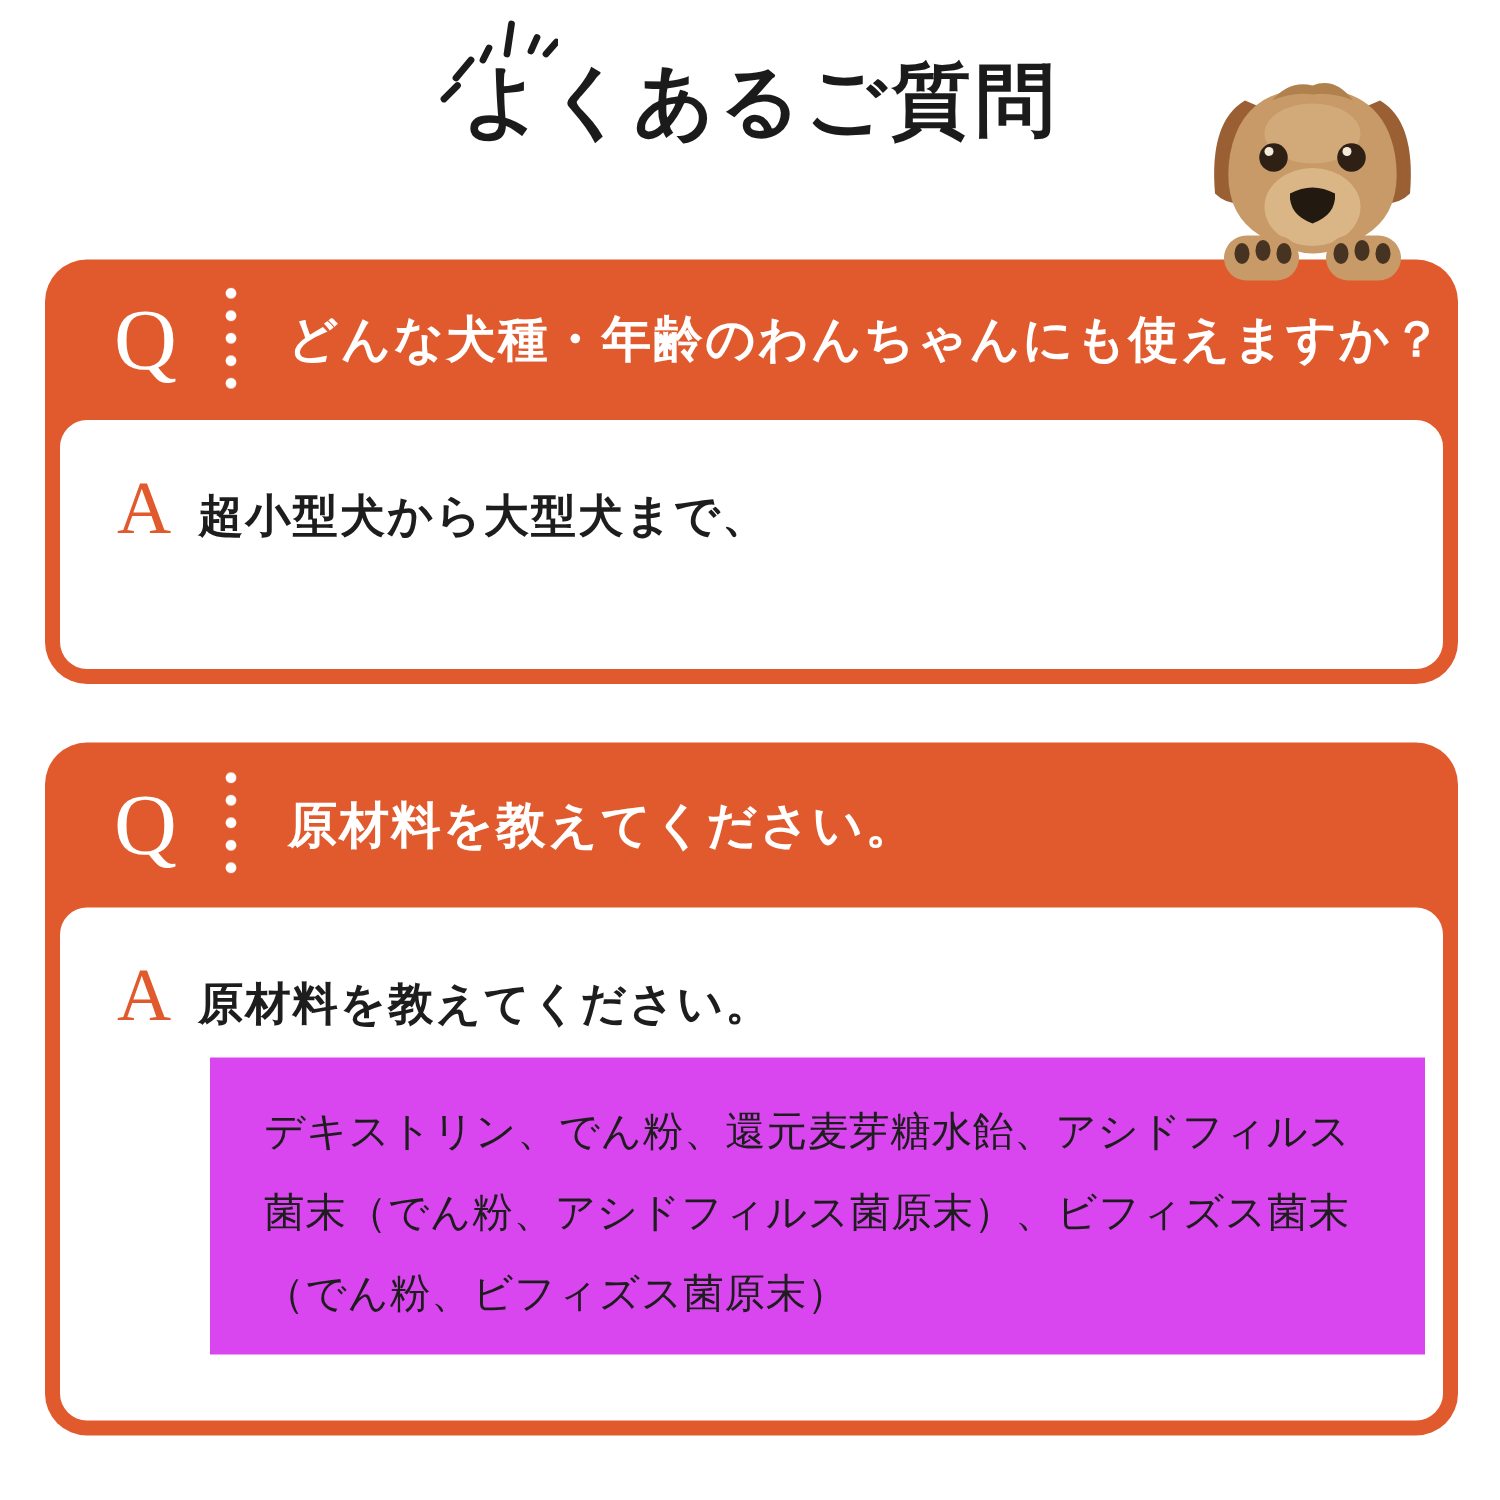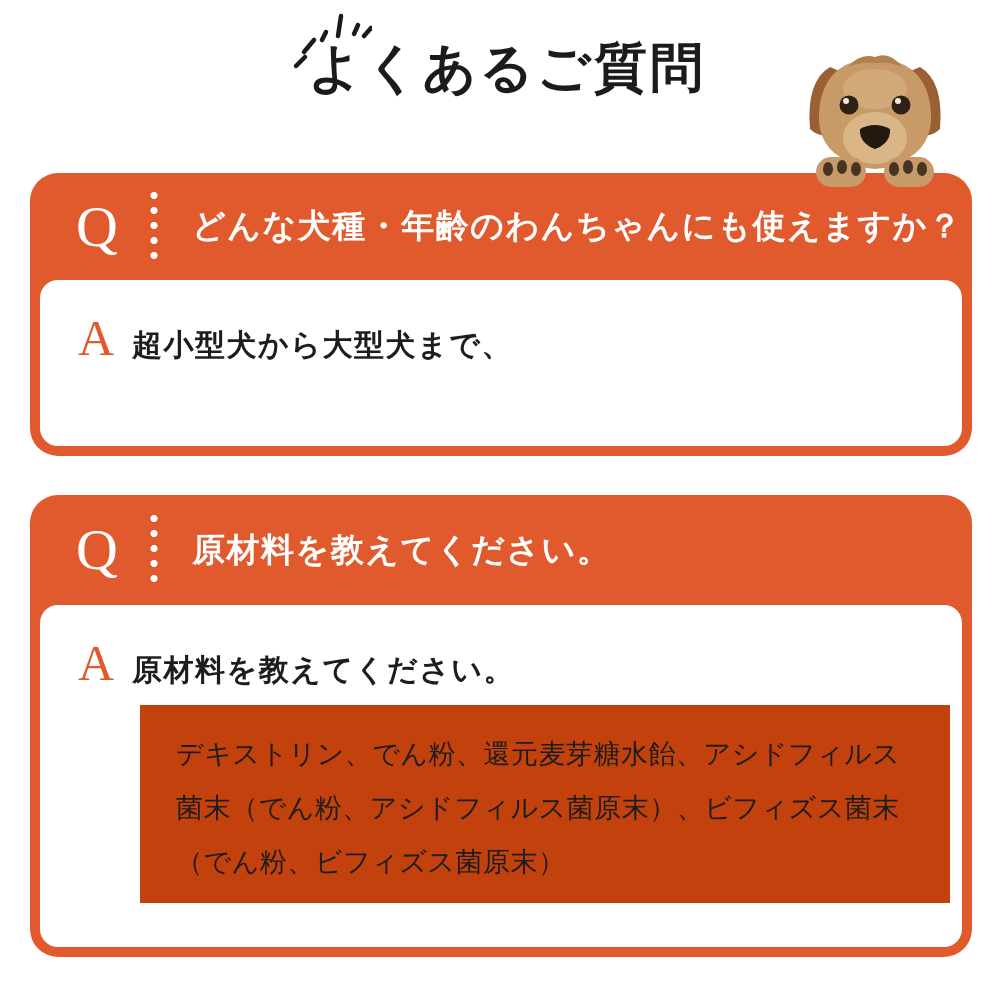--- a/index.html
+++ b/index.html
@@ -68,21 +68,21 @@
     font-family:"Liberation Serif", serif;
     font-size:50px;line-height:1.05;color:#E05A2D;flex:0 0 auto;
   }
   .answer-text{
     margin-left:18px;padding-top:5px;
     font-size:30px;font-weight:bold;color:#1d1d1d;
     letter-spacing:1.5px;line-height:55px;
   }
   .ingredients-box{
     position:absolute;left:100px;top:100px;width:810px;height:198px;
-    background:#c2410c;box-sizing:border-box;
+    background:#d946ef;box-sizing:border-box;
     padding:22px 34px 0 36px;
   }
   .ingredients-text{
     font-size:27px;font-weight:500;color:#1d1d1d;
     letter-spacing:0.5px;line-height:54px;
   }
 </style>
 </head>
 <body>
 

